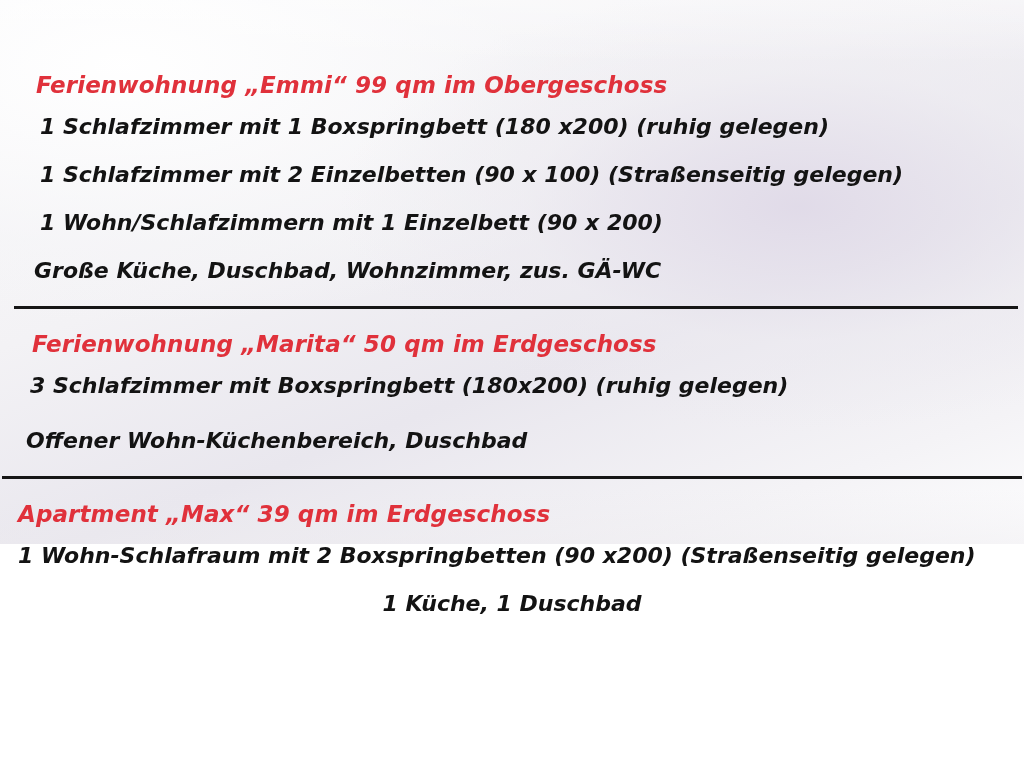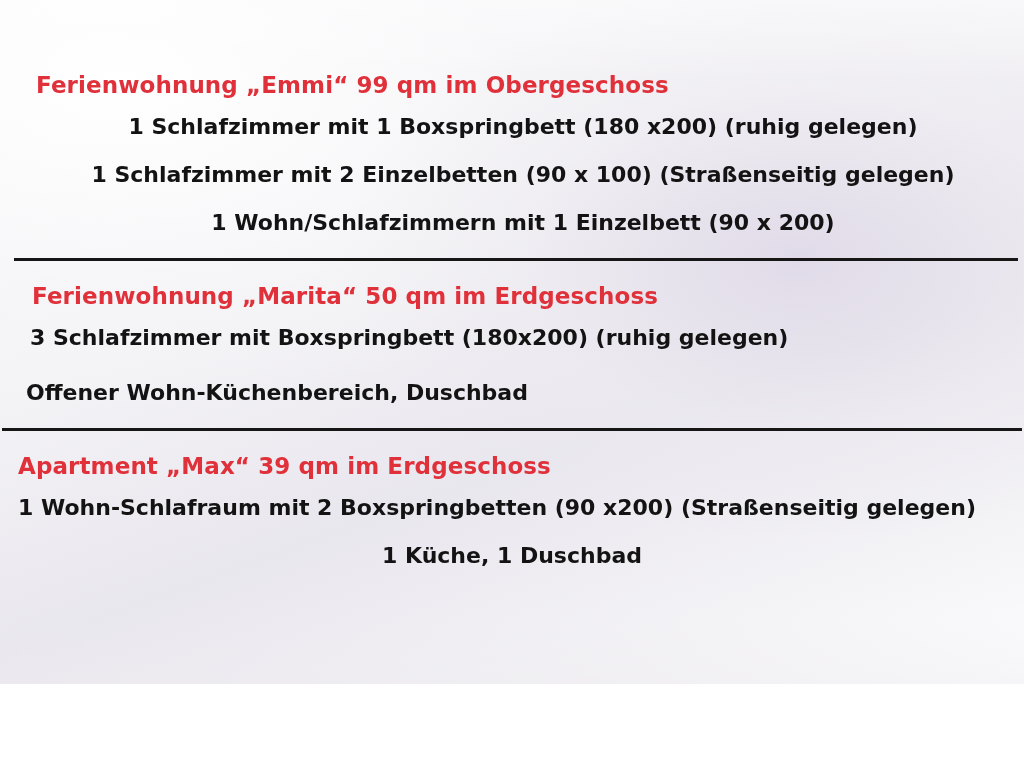--- a/index.html
+++ b/index.html
@@ -11,26 +11,27 @@
     height: 768px;
     overflow: hidden;
     font-family: "DejaVu Sans", sans-serif;
     background: #ffffff;
   }
 
   
   .sheet {
     position: relative;
     width: 1024px;
-    height: 684px;
+    height: 544px;
     box-sizing: border-box;
     background:
       radial-gradient(ellipse 60% 55% at 78% 38%, rgba(224,218,232,0.95) 0%, rgba(236,234,240,0.55) 45%, rgba(255,255,255,0) 75%),
       radial-gradient(ellipse 70% 60% at 12% 12%, rgba(255,255,255,0.95) 0%, rgba(246,246,248,0.5) 55%, rgba(255,255,255,0) 80%),
       linear-gradient(160deg, #fbfbfc 0%, #f3f2f5 38%, #e9e7ee 62%, #f4f3f6 85%, #fdfdfe 100%);
+    font-style: italic;
   }
   .sheet::after {
     content: "";
     position: absolute;
     inset: 0;
     pointer-events: none;
     background:
       linear-gradient(to bottom, rgba(255,255,255,0.35) 0%, rgba(255,255,255,0) 12%),
       linear-gradient(to top, rgba(236,234,238,0.45) 0%, rgba(255,255,255,0) 10%);
   }
@@ -57,21 +58,21 @@
   .heading.indent-2 { padding-left: 14px; }
   .heading.indent-3 { padding-left: 0px; }
 
   .line {
     color: #131313;
     font-weight: bold;
     font-size: 22px;
     margin: 0 0 23px 0;
     white-space: nowrap;
   }
-  .line.ind-a { padding-left: 22px; text-align: center; }
+  .line.ind-a { padding-left: 22px; }
   .line.ind-b { padding-left: 16px; }
   .line.ind-c { padding-left: 12px; }
   .line.ind-d { padding-left: 8px; margin-top: 30px; }
 
   .rule {
     height: 0;
     border-top: 3px solid #161616;
     margin: 4px 0 22px 0;
   }
   .rule.r1 { margin-left: 14px; margin-right: 6px; }
@@ -87,20 +88,21 @@
 <body>
 
 <div class="sheet">
   <div class="content">
 
     <div class="block">
       <div class="heading indent-1">Ferienwohnung „Emmi“ 99 qm im Obergeschoss</div>
       <div class="line ind-a">1 Schlafzimmer mit 1 Boxspringbett (180 x200) (ruhig gelegen)</div>
       <div class="line ind-a">1 Schlafzimmer mit 2 Einzelbetten (90 x 100) (Straßenseitig gelegen)</div>
       <div class="line ind-a">1 Wohn/Schlafzimmern mit 1 Einzelbett (90 x 200)</div>
+      <div class="line ind-b">Große Küche, Duschbad, Wohnzimmer, zus. GÄ-WC</div>
     </div>
 
     <div class="rule r1"></div>
 
     <div class="block">
       <div class="heading indent-2">Ferienwohnung „Marita“ 50 qm im Erdgeschoss</div>
       <div class="line ind-c">3 Schlafzimmer mit Boxspringbett (180x200) (ruhig gelegen)</div>
       <div class="line ind-d">Offener Wohn-Küchenbereich, Duschbad</div>
     </div>
 

